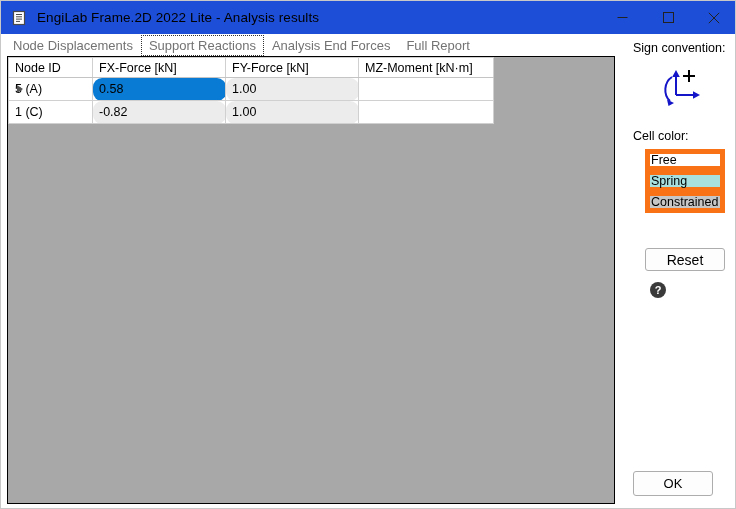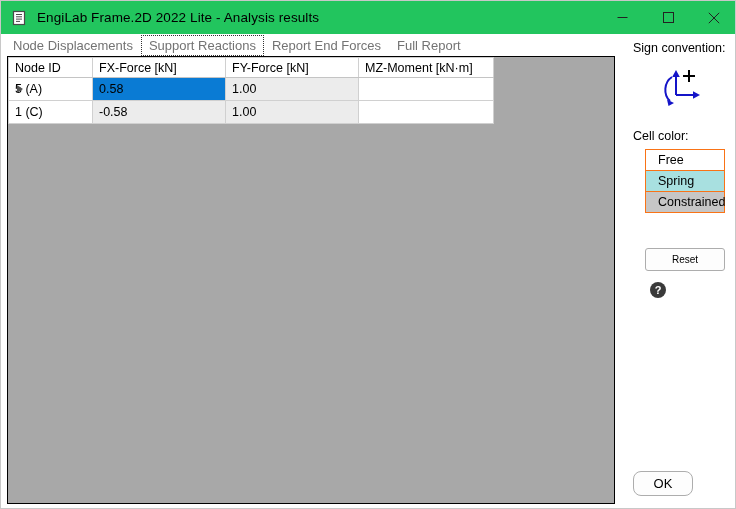--- a/index.html
+++ b/index.html
@@ -20,21 +20,21 @@
     border: 1px solid #c8c8c8;
     overflow: hidden;
   }
 
   
   #titlebar {
     position: absolute;
     left: 0; top: 0;
     width: 736px;
     height: 33px;
-    background: #22c55e;
+    background: #1d4ed8;
     display: flex;
     align-items: center;
   }
 
   #app-icon {
     width: 16px; height: 16px;
     margin-left: 10px;
     flex: 0 0 auto;
     position: relative;
   }
@@ -144,21 +144,21 @@
     left: 8px;
     top: 50%;
     transform: translateY(-50%);
     width: 0; height: 0;
     border-left: 6px solid #555555;
     border-top: 4.5px solid transparent;
     border-bottom: 4.5px solid transparent;
   }
 
   td.cell-free        { background: #ffffff; }
-  td.cell-constrained { background: #ececec; }
+  td.cell-constrained { background: #ececec; border-radius: 9px; }
   td.cell-selected {
     background: #0a7bd4;
     color: #ffffff;
   }
 
   
   #side-panel {
     position: absolute;
     left: 632px; top: 40px;
     width: 112px;
@@ -183,43 +183,43 @@
     align-items: center;
     justify-content: center;
   }
 
   #cell-color-list {
     margin-top: 4px;
   }
   .legend-item {
     width: 80px;
     height: 22px;
-    border: 1px solid #f97316;
+    border: 5px solid #f97316;
     font-size: 12.5px;
     color: #000000;
     display: flex;
     align-items: center;
-    padding-left: 12px;
+    padding-left: 1px;
     margin-bottom: -1px;
     margin-left: 12px;
     cursor: default;
   }
   .legend-free        { background: #ffffff; }
   .legend-constrained { background: #c6c6c6; }
   .legend-spring      { background: #a8e0e0; }
 
   #reset-btn {
     width: 80px;
     height: 23px;
     margin-left: 12px;
     margin-top: 36px;
     background: #fdfdfd;
     border: 1px solid #adadad;
     border-radius: 3px;
-    font-size: 10px;
+    font-size: 14px;
     font-family: "Liberation Sans", sans-serif;
     color: #000000;
     cursor: default;
   }
 
   #help-btn {
     width: 18px;
     height: 18px;
     margin-left: 16px;
     margin-top: 10px;
@@ -227,25 +227,25 @@
     border: none;
     padding: 0;
     cursor: default;
     display: block;
   }
 
   #ok-btn {
     position: absolute;
     left: 632px;
     top: 470px;
-    width: 60px;
+    width: 80px;
     height: 25px;
     background: #fdfdfd;
     border: 1px solid #adadad;
-    border-radius: 8px;
+    border-radius: 3px;
     font-size: 13px;
     font-family: "Liberation Sans", sans-serif;
     color: #000000;
     cursor: default;
   }
 </style>
 </head>
 <body>
 
 <div id="window">
@@ -278,21 +278,21 @@
           <line x1="0.8" y1="0.8" x2="11.2" y2="11.2" stroke="#222222" stroke-width="1"></line>
           <line x1="11.2" y1="0.8" x2="0.8" y2="11.2" stroke="#222222" stroke-width="1"></line>
         </svg>
       </button>
     </div>
   </div>
 
   <div id="tabstrip">
     <button class="tab">Node Displacements</button>
     <button class="tab active">Support Reactions</button>
-    <button class="tab">Report End Forces</button>
+    <button class="tab">Analysis End Forces</button>
     <button class="tab">Full Report</button>
   </div>
 
   <div id="grid-panel">
     <table class="grid">
       <thead>
         <tr>
           <th class="col-node">Node ID</th>
           <th class="col-fx">FX-Force [kN]</th>
           <th class="col-fy">FY-Force [kN]</th>
@@ -306,21 +306,21 @@
             <span>5 (A)</span>
           </td>
           <td class="cell-constrained cell-selected">0.58</td>
           <td class="cell-constrained">1.00</td>
           <td class="cell-free"></td>
         </tr>
         <tr>
           <td class="node-cell">
             <span>1 (C)</span>
           </td>
-          <td class="cell-constrained">-0.58</td>
+          <td class="cell-constrained">-0.82</td>
           <td class="cell-constrained">1.00</td>
           <td class="cell-free"></td>
         </tr>
       </tbody>
     </table>
   </div>
 
   <div id="side-panel">
 
     <div class="side-label">Sign convention:</div>

